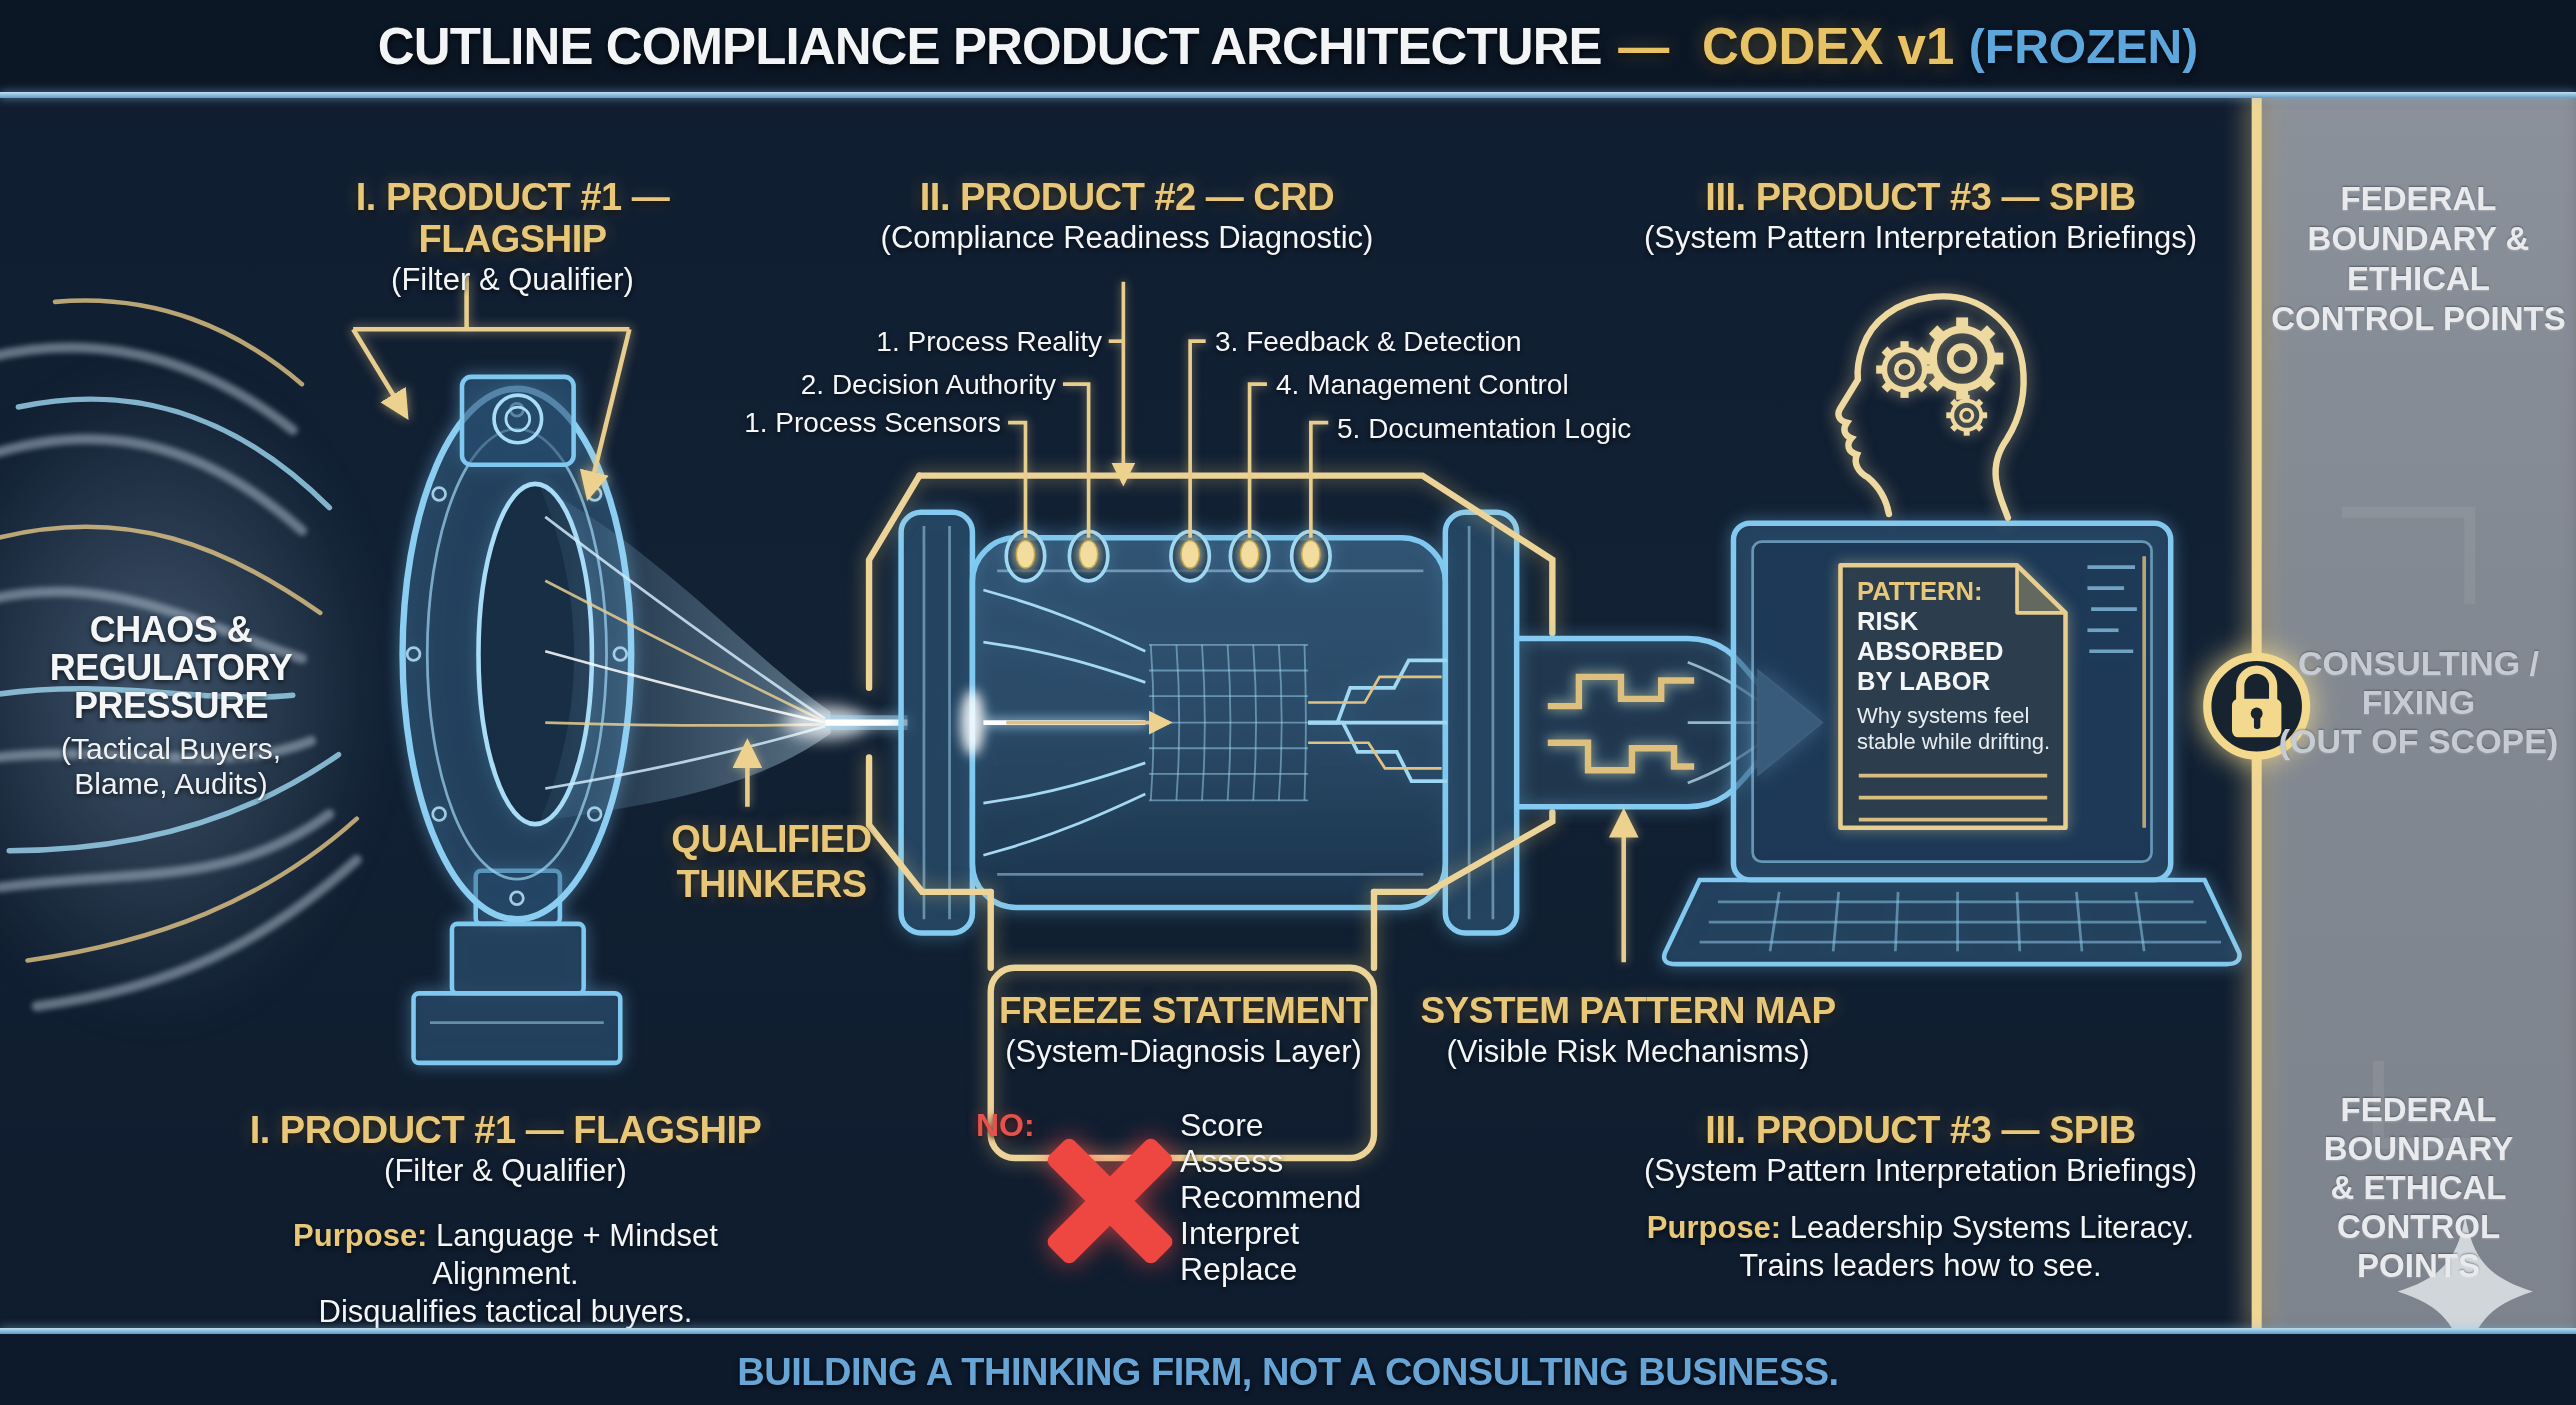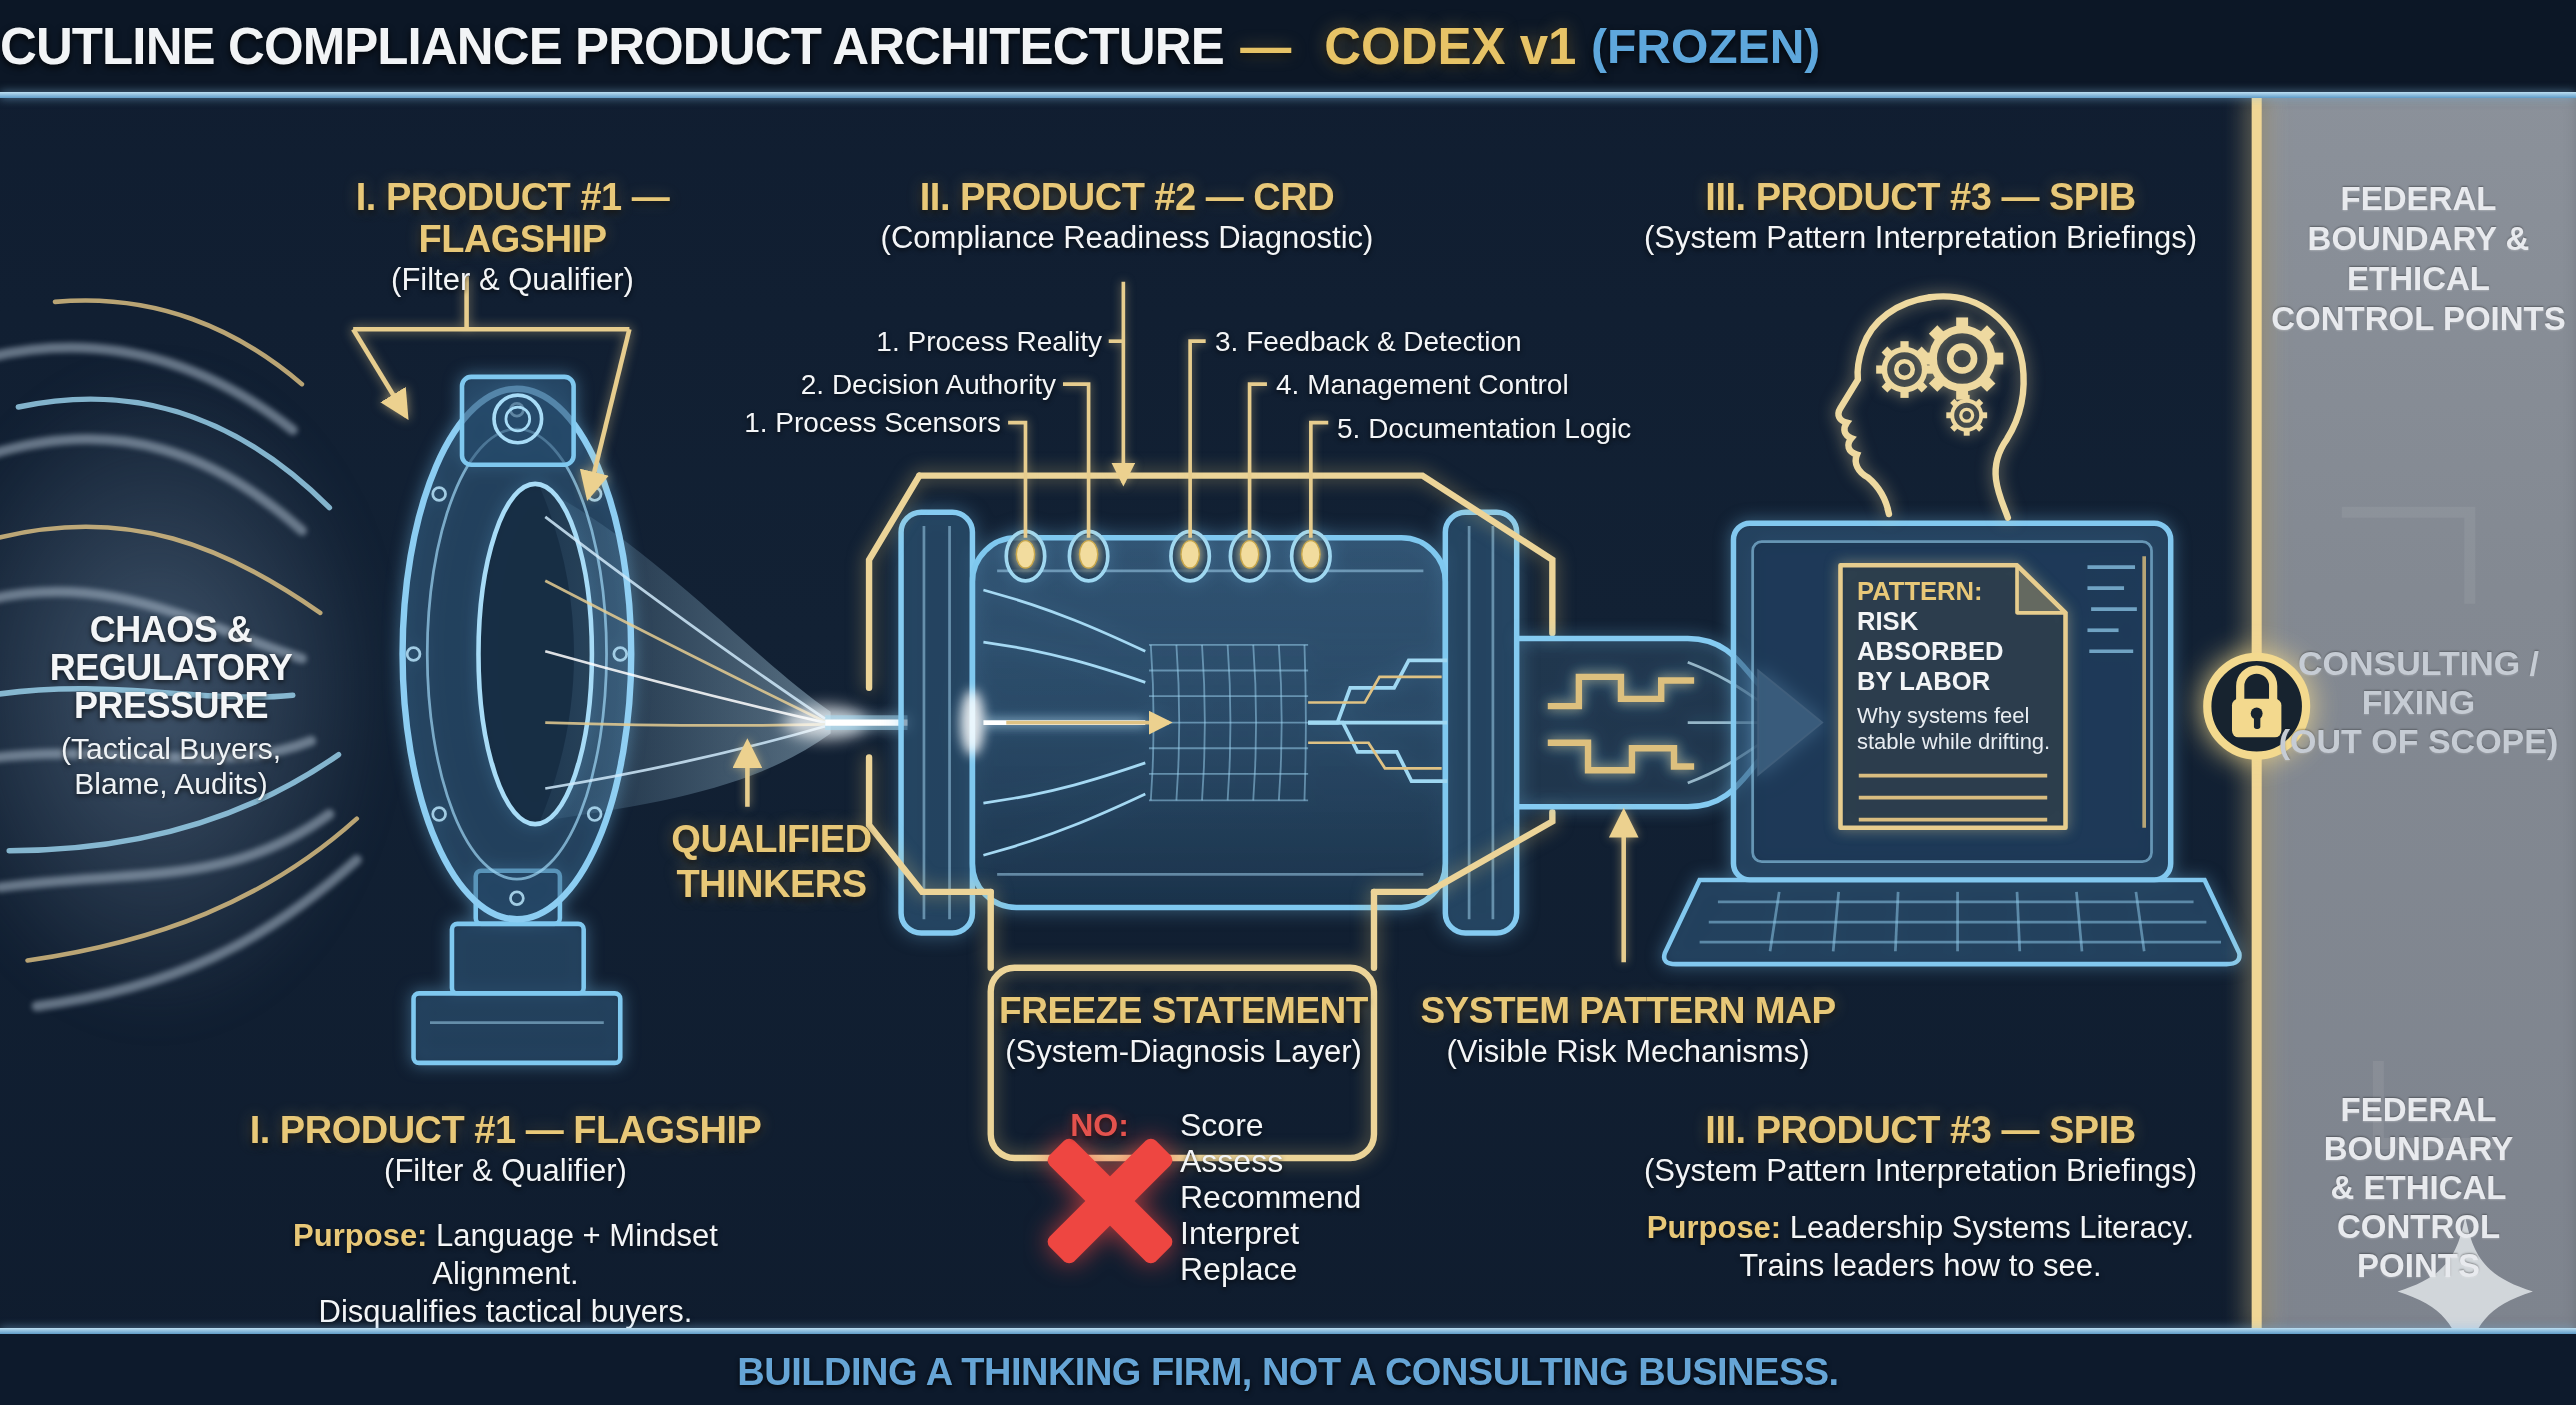--- a/index.html
+++ b/index.html
@@ -4,21 +4,21 @@
 <style>
   html,body{margin:0;padding:0;background:#0a1420;}
   #canvas{position:relative;width:2576px;height:1405px;overflow:hidden;
     background:linear-gradient(180deg,#101d30 0%,#122134 45%,#0f1c2e 100%);
     font-family:"Liberation Sans", sans-serif;}
   .abs{position:absolute;}
   .ctr{text-align:center;}
   .tsh{text-shadow:0 1.8px 5.5px rgba(0,0,0,.7);}
   
   #hdr{left:0;top:0;width:2576px;height:92px;background:#0c1726;z-index:4;
-       display:flex;align-items:center;}
+       display:flex;align-items:center;justify-content:center;}
   #hdr .t1{font-size:51px;font-weight:bold;color:#f2f4f6;letter-spacing:-0.9px;text-shadow:0 2.7px 7.3px rgba(0,0,0,.8);}
   #hdr .t2{font-size:51px;font-weight:bold;color:#e7c366;margin:0 12.8px 0 16.5px;text-shadow:0 0 16.5px rgba(231,195,102,.35),0 2.7px 7.3px rgba(0,0,0,.8);}
   #hdr .t3{font-size:51px;font-weight:bold;color:#e7c366;margin-right:14.6px;text-shadow:0 0 16.5px rgba(231,195,102,.35),0 2.7px 7.3px rgba(0,0,0,.8);margin-left:20px;}
   #hdr .t4{font-size:48px;font-weight:bold;color:#5ea7dc;text-shadow:0 2.7px 7.3px rgba(0,0,0,.8);}
   .divline{left:0;width:2576px;height:5.5px;z-index:4;
     background:linear-gradient(180deg,#bcdff2,#5f9cc8);box-shadow:0 0 9.1px rgba(140,200,240,.6);}
   #ftr{left:0;top:1334px;width:2576px;height:77px;background:#0d1a2c;z-index:4;
        display:flex;align-items:center;justify-content:center;}
   #ftr .tag{font-size:38px;font-weight:bold;color:#66a5d6;letter-spacing:-0.5px;text-shadow:0 1.8px 5.5px rgba(0,0,0,.8);}
   
@@ -376,21 +376,21 @@
     <div class="h-prod" style="font-size:37px;">SYSTEM PATTERN MAP</div>
     <div class="h-sub">(Visible Risk Mechanisms)</div>
   </div>
 
   <svg class="abs z3" style="left:1023px;top:1114px;" width="174" height="174" viewBox="0 0 190 190">
     <g transform="translate(95,95)" style="filter:drop-shadow(0 0 14px rgba(238,70,65,0.7));">
       <rect x="-82" y="-19" width="164" height="38" rx="8" fill="#ee4641" transform="rotate(45)"></rect>
       <rect x="-82" y="-19" width="164" height="38" rx="8" fill="#ee4641" transform="rotate(-45)"></rect>
     </g>
   </svg>
-  <div class="abs z3 tsh no-label" style="left:1032px;top:1107px;width:135px;text-align:center;">NO:</div>
+  <div class="abs z3 tsh no-label" style="left:976px;top:1107px;width:135px;text-align:left;">NO:</div>
   <div class="abs z3 tsh no-items" style="left:1180px;top:1107px;width:238px;">
     <div>Score</div>
     <div>Assess</div>
     <div>Recommend</div>
     <div>Interpret</div>
     <div>Replace</div>
   </div>
 
   <div class="abs z3" style="left:1857px;top:576px;width:197px;">
     <div class="doc-h">PATTERN:</div>

